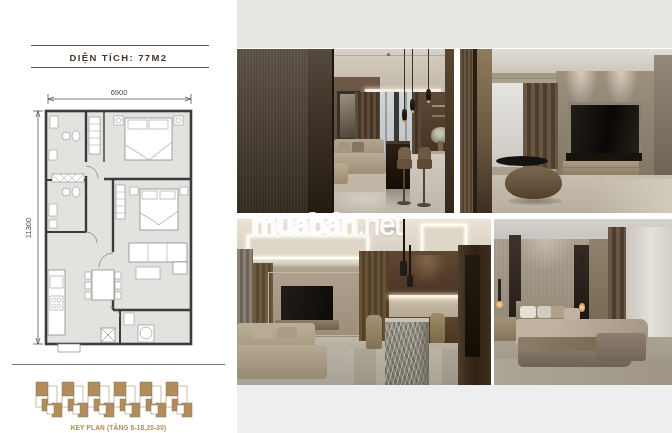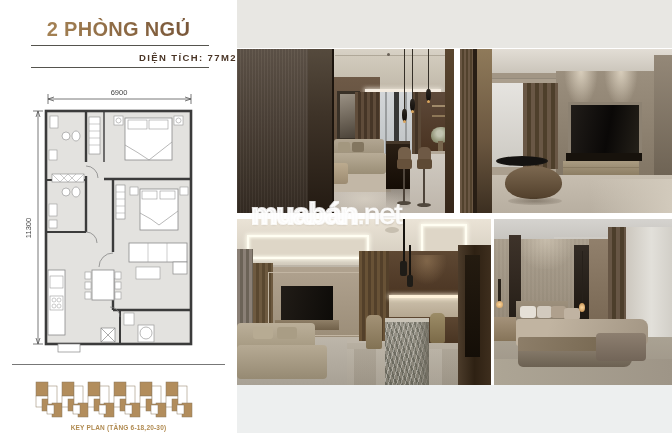--- a/index.html
+++ b/index.html
@@ -3,23 +3,22 @@
 <style>
 html,body{margin:0;padding:0}
 #c{position:relative;width:672px;height:433px;background:#fff;overflow:hidden;font-family:"Liberation Sans",sans-serif}
 .abs{position:absolute}
 .ph{position:absolute;overflow:hidden}
 </style></head>
 <body>
 <div id="c">
 
 <div class="abs" style="left:0;top:0;width:237px;height:433px;background:#fff">
-  <div class="abs" style="left:0;top:18px;width:237px;text-align:center;font-size:20px;font-weight:800;letter-spacing:0.3px;background:linear-gradient(90deg,#b3915f,#8a6742 55%,#6b4a33);-webkit-background-clip:text;background-clip:text;color:transparent">2 PHÒNG NGỦ</div>
   <div class="abs" style="left:31px;top:45px;width:178px;height:1px;background:#55544e"></div>
-  <div class="abs" style="left:0;top:52px;width:237px;text-align:right;font-size:9.5px;font-weight:700;letter-spacing:1.4px;color:#4a3526">DIỆN TÍCH: 77M2</div>
+  <div class="abs" style="left:0;top:52px;width:237px;text-align:center;font-size:9.5px;font-weight:700;letter-spacing:1.4px;color:#4a3526">DIỆN TÍCH: 77M2</div>
   <div class="abs" style="left:31px;top:67px;width:178px;height:1px;background:#55544e"></div>
 
   <svg class="abs" style="left:0;top:84px" width="237" height="278" viewBox="0 84 237 278">
     <text x="119" y="95" font-size="7.5" fill="#444" text-anchor="middle" font-family="Liberation Sans">6900</text>
     <line x1="48" y1="99" x2="191" y2="99" stroke="#555" stroke-width="0.8"></line>
     <path d="M48 99 l6 -2 M48 99 l6 2 M191 99 l-6 -2 M191 99 l-6 2" stroke="#555" stroke-width="0.8" fill="none"></path>
     <line x1="48" y1="94" x2="48" y2="104" stroke="#555" stroke-width="0.8"></line>
     <line x1="191" y1="94" x2="191" y2="104" stroke="#555" stroke-width="0.8"></line>
     <text x="31" y="228" font-size="7.5" fill="#444" text-anchor="middle" font-family="Liberation Sans" transform="rotate(-90 31 228)">11300</text>
     <line x1="38" y1="111" x2="38" y2="344" stroke="#555" stroke-width="0.8"></line>
@@ -329,15 +328,15 @@
   <div class="abs" style="left:102px;top:114px;width:50px;height:28px;background:linear-gradient(180deg,#8d7f70,#726558);border-radius:4px"></div>
 
   <div class="abs" style="left:88px;top:32px;width:1px;height:54px;background:#26201a"></div>
   <div class="abs" style="left:85px;top:84px;width:6px;height:9px;background:radial-gradient(circle,#ffd9a0,#b88346);border-radius:50%"></div>
 </div>
 
 <div class="abs" style="left:454px;top:49px;width:6px;height:164px;background:#fff"></div>
 <div class="abs" style="left:491px;top:219px;width:3px;height:166px;background:#fff"></div>
 <div class="abs" style="left:237px;top:213px;width:435px;height:6px;background:#fff"></div>
 
-<div class="abs" style="left:251px;top:197px;height:34px;font-size:30px;color:rgba(255,255,255,0.92);letter-spacing:-1.5px;text-shadow:0 1px 2px rgba(90,75,60,0.25)"><span style="font-weight:700;-webkit-text-stroke:2.2px rgba(255,255,255,0.85)">muabán</span><span style="font-weight:400;-webkit-text-stroke:0.8px rgba(255,255,255,0.7)">.net</span></div>
+<div class="abs" style="left:251px;top:208px;height:34px;font-size:30px;color:rgba(255,255,255,0.92);letter-spacing:-1.5px;text-shadow:0 1px 2px rgba(90,75,60,0.25)"><span style="font-weight:700;-webkit-text-stroke:2.2px rgba(255,255,255,0.85)">muabán</span><span style="font-weight:400;-webkit-text-stroke:0.8px rgba(255,255,255,0.7)">.net</span></div>
 
 </div>
 
 </body></html>

